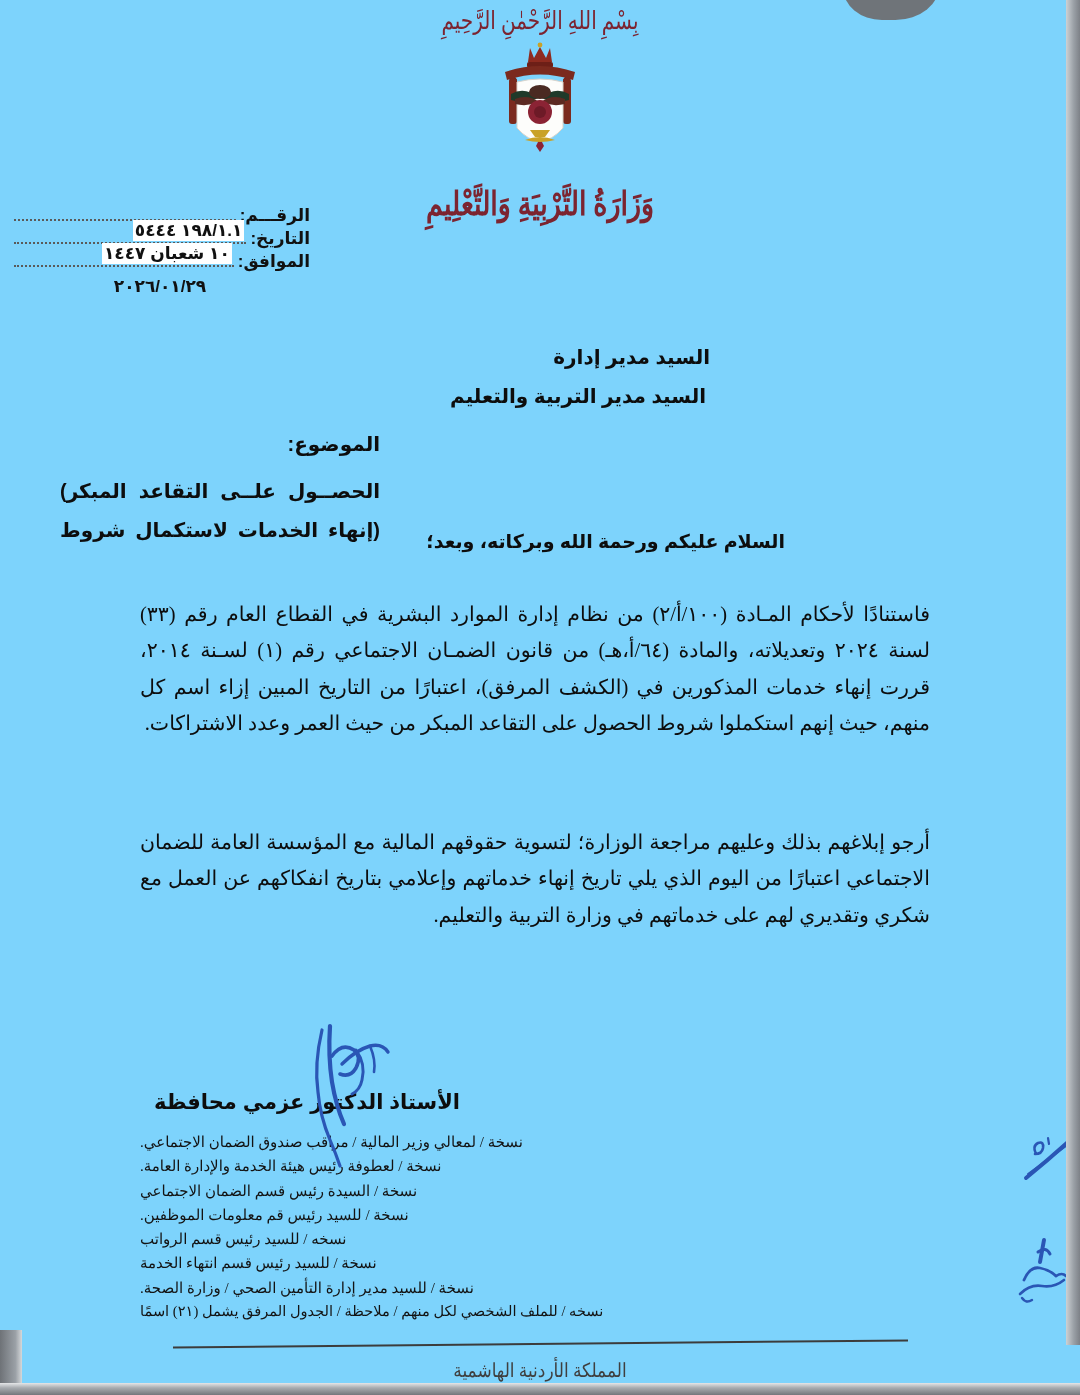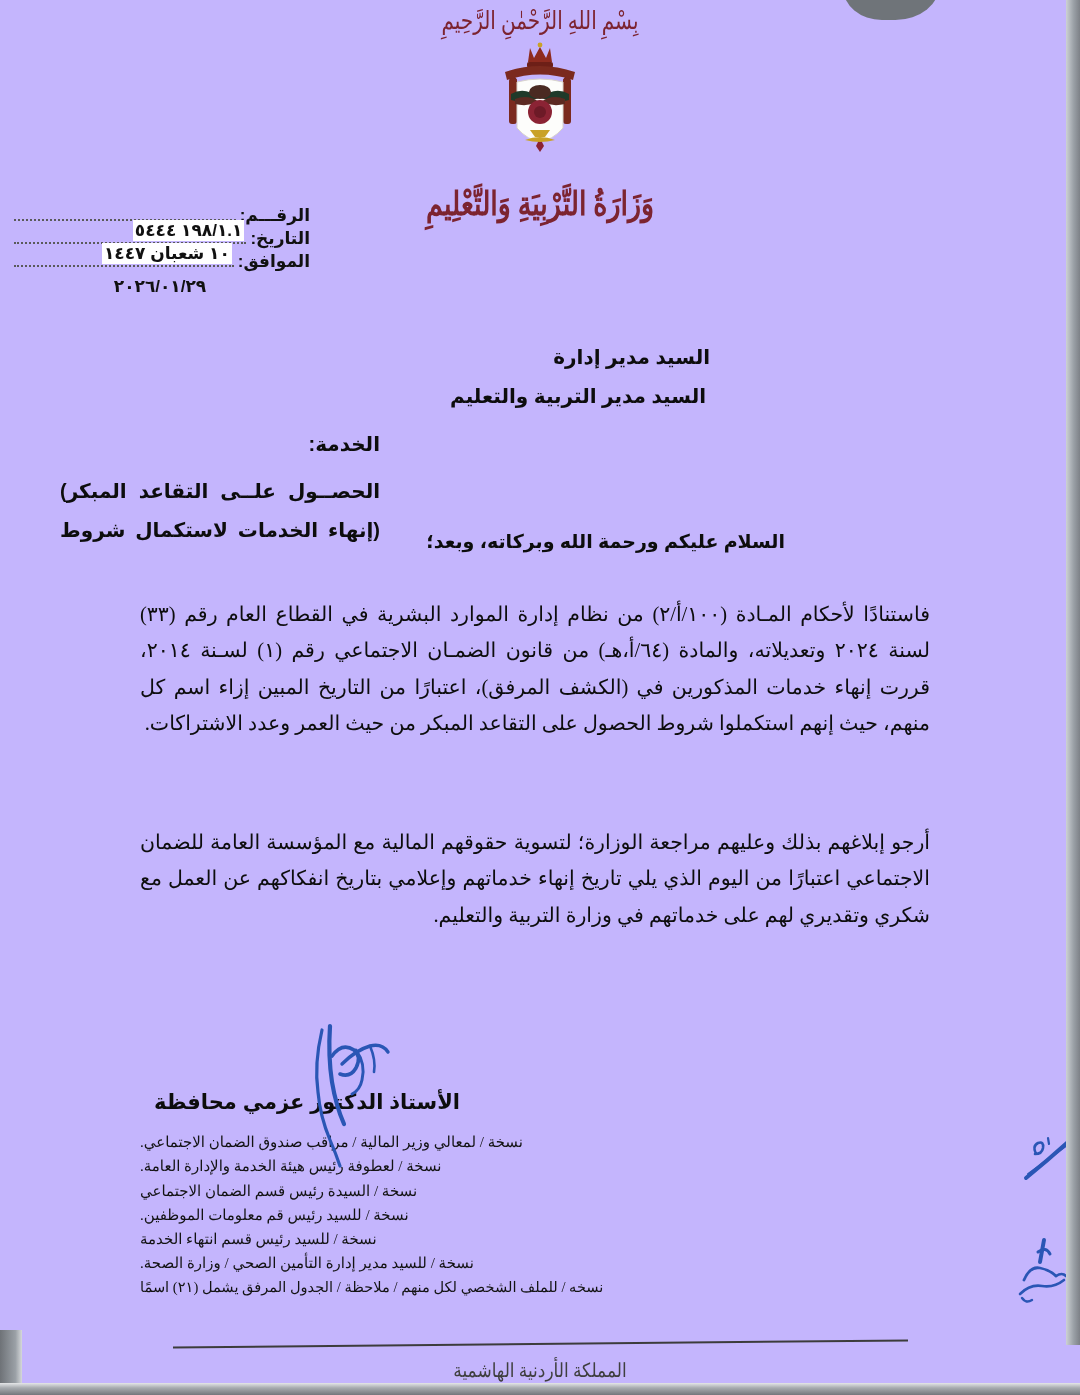--- a/index.html
+++ b/index.html
@@ -8,21 +8,21 @@
     padding: 0;
     background: #8b8b8b;
   }
   body {
     font-family: "Liberation Sans", "DejaVu Sans", sans-serif;
   }
   #page {
     position: relative;
     width: 1080px;
     height: 1395px;
-    background: #c4b5fd;
+    background: #7dd3fc;
     overflow: hidden;
     direction: rtl;
   }
 
   
   .scan-right-edge {
     position: absolute;
     top: 0; right: 0;
     width: 14px; height: 1345px;
     background: linear-gradient(to left, #7d8187 0%, #9aa0a6 45%, #cdd1d4 100%);
@@ -334,21 +334,21 @@
       </span>
     </div>
     <div class="ref-val3">٢٠٢٦/٠١/٢٩</div>
   </div>
 
   <div class="addressee">
     <div class="ln1">السيد مدير إدارة</div>
     <div class="ln2">السيد مدير التربية والتعليم</div>
   </div>
 
-  <div class="subject-label">الخدمة:</div>
+  <div class="subject-label">الموضوع:</div>
   <div class="subject-body">
     <div>الحصــول علــى التقاعد المبكر)</div>
     <div>(إنهاء الخدمات لاستكمال شروط</div>
   </div>
 
   <div class="greeting">السلام عليكم ورحمة الله وبركاته، وبعد؛</div>
 
   <div class="para para-1">فاستنادًا لأحكام المـادة (١٠٠/أ/٢) من نظام إدارة الموارد البشرية في القطاع العام رقم (٣٣) لسنة ٢٠٢٤ وتعديلاته، والمادة (٦٤/أ،هـ) من قانون الضمـان الاجتماعي رقم (١) لسـنة ٢٠١٤، قررت إنهاء خدمات المذكورين في (الكشف المرفق)، اعتبارًا من التاريخ المبين إزاء اسم كل منهم، حيث إنهم استكملوا شروط الحصول على التقاعد المبكر من حيث العمر وعدد الاشتراكات.</div>
   <div class="para para-2">أرجو إبلاغهم بذلك وعليهم مراجعة الوزارة؛ لتسوية حقوقهم المالية مع المؤسسة العامة للضمان الاجتماعي اعتبارًا من اليوم الذي يلي تاريخ إنهاء خدماتهم وإعلامي بتاريخ انفكاكهم عن العمل مع شكري وتقديري لهم على خدماتهم في وزارة التربية والتعليم.</div>
 
@@ -385,20 +385,21 @@
       <path d="M4 62 Q14 52 26 54 Q38 56 48 48" stroke-width="2.6"></path>
       <path d="M6 66 Q10 72 16 68" stroke-width="2.4"></path>
     </g>
   </svg>
 
   <div class="cc-list">
     <span class="cc-item">نسخة / لمعالي وزير المالية / مراقب صندوق الضمان الاجتماعي.</span>
     <span class="cc-item">نسخة / لعطوفة رئيس هيئة الخدمة والإدارة العامة.</span>
     <span class="cc-item">نسخة / السيدة رئيس قسم الضمان الاجتماعي</span>
     <span class="cc-item">نسخة / للسيد رئيس قم معلومات الموظفين.</span>
+    <span class="cc-item">نسخه / للسيد رئيس قسم الرواتب</span>
     <span class="cc-item">نسخة / للسيد رئيس قسم انتهاء الخدمة</span>
     <span class="cc-item">نسخة / للسيد مدير إدارة التأمين الصحي / وزارة الصحة.</span>
     <span class="cc-item last">نسخه / للملف الشخصي لكل منهم / ملاحظة / الجدول المرفق يشمل (٢١) اسمًا</span>
   </div>
 
   <div class="rule"></div>
   <div class="footer-kingdom">المملكة الأردنية الهاشمية</div>
 
 </div>
 

